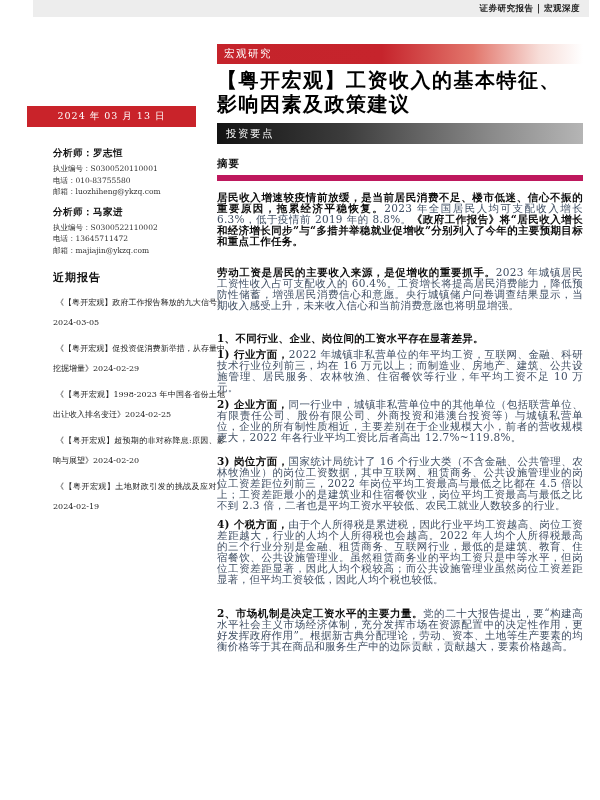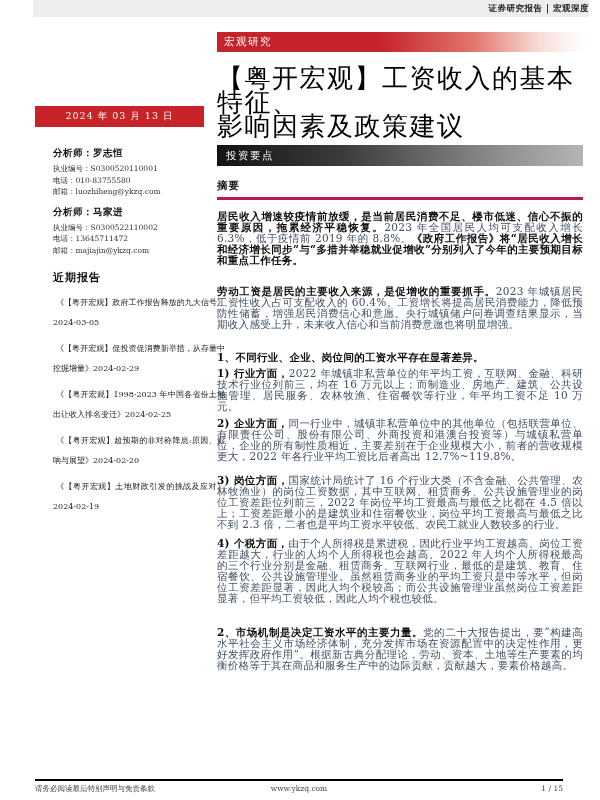--- a/index.html
+++ b/index.html
@@ -7,55 +7,55 @@
     width:600px;height:800px;background:#ffffff;position:relative;overflow:hidden;
     font-family:"DejaVu Serif","Liberation Serif",serif;
     -webkit-font-smoothing:antialiased;
   }
   .page{position:absolute;inset:0;background:#fff;}
 
   
   .topband{
     position:absolute;left:33px;top:0;width:556px;height:17px;background:#ededed;
     display:flex;align-items:center;justify-content:flex-end;
-    box-sizing:border-box;
+    padding-right:9px;box-sizing:border-box;
   }
   .topband .lbl{font-size:8.5px;font-weight:bold;color:#1c1c1c;letter-spacing:.5px;}
 
   
   .datebox{
-    position:absolute;left:35px;top:106px;width:169px;height:21px;background:#c9232a;
+    position:absolute;left:27px;top:106px;width:169px;height:21px;background:#c9232a;
     color:#fff;font-size:9.5px;letter-spacing:1px;
     display:flex;align-items:center;justify-content:center;
   }
   .sidebar{position:absolute;left:53px;top:147px;width:172px;}
   .analyst{margin-bottom:8px;}
   .analyst-name{font-size:9.5px;font-weight:bold;color:#111;margin-bottom:3px;letter-spacing:.5px;}
   .analyst-line{font-size:7.5px;color:#333;line-height:11.5px;}
   .recent-title{font-size:11px;font-weight:bold;color:#111;margin:14px 0 8px;letter-spacing:1px;}
   .report-item{font-size:8px;color:#222;line-height:20px;margin-bottom:6px;text-indent:3px;text-align:justify;}
 
   
-  .maincol{position:absolute;left:217px;top:32px;width:366px;}
+  .maincol{position:absolute;left:217px;top:44px;width:366px;}
   .redbar{
     height:20px;box-sizing:border-box;padding-left:7px;
     background:linear-gradient(to right,#c5232b 0%,#c6242c 45%,#e2766c 70%,#f7ddd8 88%,#ffffff 100%);
     color:#fff;font-size:10.5px;letter-spacing:1.5px;
     display:flex;align-items:center;
   }
-  .title{margin:14px 0 0;font-size:26px;line-height:24px;font-weight:normal;color:#000;letter-spacing:1.5px;}
+  .title{margin:4px 0 0;font-size:20px;line-height:24px;font-weight:bold;color:#000;letter-spacing:1.5px;}
   .sectionbar{
     margin-top:7px;height:21px;box-sizing:border-box;padding-left:9px;
     background:linear-gradient(to right,#131313 0%,#3c3c3c 35%,#8a8a8a 75%,#b5b5b5 100%);
     color:#fff;font-size:10.5px;letter-spacing:1.5px;
     display:flex;align-items:center;
   }
   .abstract-head{
     margin-top:13px;font-size:10.5px;font-weight:bold;color:#111;
-    padding-bottom:4px;border-bottom:3px solid #be185d;letter-spacing:1px;
+    padding-bottom:4px;border-bottom:6px solid #be185d;letter-spacing:1px;
   }
   .para{
     font-size:10.5px;line-height:11px;letter-spacing:.3px;
     text-align:justify;color:#3f4e63;margin:0 0 13px;
   }
   .para .b{font-weight:bold;color:#0d0d0d;}
   .p0{margin-top:11px;margin-bottom:20px;}
   .p1{margin-bottom:22px;}
   .p2{margin-bottom:5px;}
   .p3{margin-bottom:6px;}
@@ -149,19 +149,14 @@
 
     <p class="para p6">
       <span class="b">4) 个税方面，</span><span class="n">由于个人所得税是累进税，因此行业平均工资越高、岗位工资差距越大，行业的人均个人所得税也会越高。2022 年人均个人所得税最高的三个行业分别是金融、租赁商务、互联网行业，最低的是建筑、教育、住宿餐饮、公共设施管理业。虽然租赁商务业的平均工资只是中等水平，但岗位工资差距显著，因此人均个税较高；而公共设施管理业虽然岗位工资差距显著，但平均工资较低，因此人均个税也较低。</span>
     </p>
 
     <p class="para p7">
       <span class="b">2、市场机制是决定工资水平的主要力量。</span><span class="n">党的二十大报告提出，要“构建高水平社会主义市场经济体制，充分发挥市场在资源配置中的决定性作用，更好发挥政府作用”。根据新古典分配理论，劳动、资本、土地等生产要素的均衡价格等于其在商品和服务生产中的边际贡献，贡献越大，要素价格越高。</span>
     </p>
   </main>
 
-  <footer class="pagefooter">
-    <span class="fl">请务必阅读最后特别声明与免责条款</span>
-    <span class="fc">www.ykzq.com</span>
-    <span class="fr">1 / 15</span>
-  </footer>
 
 </div>
 
 </body></html>

